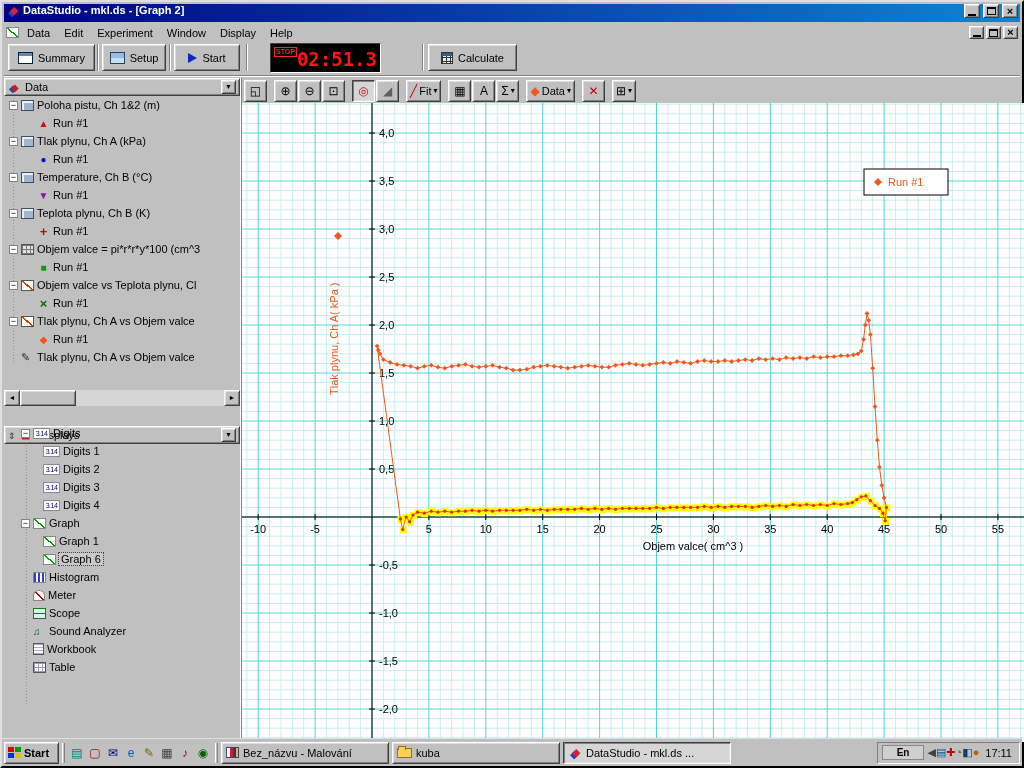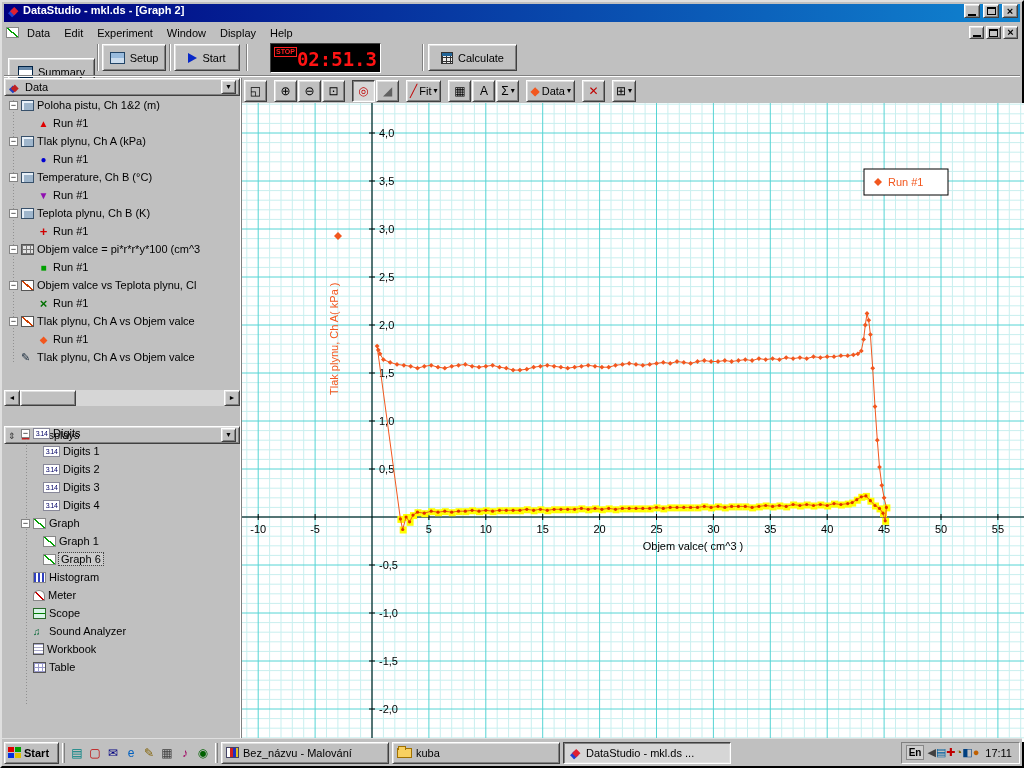--- a/index.html
+++ b/index.html
@@ -19,21 +19,21 @@
   .g-max{display:block;width:9px;height:8px;border:1px solid #000;border-top:2px solid #000}
   .g-x{font-weight:bold;font-size:11px;line-height:11px}
 
   .menubar{position:absolute;top:21px;left:2px;right:2px;height:19px;display:flex;align-items:center;gap:1px;padding:0 2px}
   #menu-items{display:flex}
   .menu-item{padding:2px 7px}
   .mdi-btns{margin-left:auto;display:flex;gap:2px}
 
   .toolbar-main{position:absolute;top:40px;left:2px;right:2px;height:33px}
   .btn{display:flex;align-items:center;justify-content:center;gap:5px;position:absolute;font-size:11px}
-  #btn-summary{left:4px;top:16px;width:87px;height:27px}
+  #btn-summary{left:4px;top:2px;width:87px;height:27px}
   #btn-setup{left:98px;top:2px;width:64px;height:27px}
   #btn-start{left:170px;top:2px;width:66px;height:27px}
   #btn-calculate{left:424px;top:2px;width:89px;height:27px}
   .vsep{position:absolute;top:2px;width:2px;height:27px;border-left:1px solid #808080;border-right:1px solid #fff}
   .hsep{position:absolute;left:2px;right:2px;top:73px;height:2px;border-top:1px solid #808080;border-bottom:1px solid #fff}
 
   #timer{position:absolute;left:266px;top:1px;width:111px;height:30px;background:#000;border:1px solid;border-color:#404040 #fff #fff #404040}
   #timer .stop{position:absolute;left:3px;top:3px;font-size:7px;font-weight:bold;color:#ff2020;border:1px solid #ff2020;line-height:8px;padding:0 1px}
   #timer .digits{position:absolute;right:3px;top:4px;font-family:"DejaVu Sans Mono",monospace;font-weight:bold;font-size:19px;color:#ff1414}
 
@@ -74,21 +74,21 @@
 
   #taskbar{position:absolute;left:0;right:0;bottom:0;height:28px;background:#c0c0c0;border-top:1px solid #dfdfdf;display:flex;align-items:center;gap:3px;padding:0 2px;z-index:5}
   .task-start{width:55px;height:22px;display:flex;align-items:center;gap:3px;padding:0 3px;font-weight:bold;flex:none}
   .handle{width:3px;height:20px;border-left:1px solid #fff;border-right:1px solid #808080;flex:none}
   #quick-launch{display:flex;align-items:center;flex:none}
   .ql{width:18px;text-align:center;font-size:12px}
   #task-buttons{display:flex;gap:3px;flex:none}
   .task{width:168px;height:22px;display:flex;align-items:center;gap:4px;padding:0 4px;white-space:nowrap;overflow:hidden}
   .tasklabel{overflow:hidden}
   #tray{margin-left:auto;height:22px;border:1px solid;border-color:#808080 #fff #fff #808080;display:flex;align-items:center;gap:3px;padding:0 4px}
-  .lang{font-size:10px;font-weight:bold;padding:0 2px;border:1px solid #888;background:#cfcfcf;height:15px;line-height:13px}
+  .lang{font-size:10px;font-weight:bold;padding:0 14px;border:1px solid #888;background:#cfcfcf;height:15px;line-height:13px}
   .trayicn{font-size:11px;width:15px;text-align:center}
   .clock{margin:0 3px}
 
   
   .ticn{display:inline-block;flex:none;vertical-align:middle}
   .datastudio-icon{width:14px;height:13px}
   .datastudio-icon::before{content:"◆";font-size:11px;line-height:13px;color:#e02030;text-shadow:-2px 2px 0 #2040d0;display:block;margin-left:4px}
   .graph-display-icon{width:13px;height:11px;border:1px solid #888;background:#fff;background-image:linear-gradient(to top right,transparent 45%,#00a000 45% 55%,transparent 55%)}
   .digits-icon{width:17px;height:11px;border:1px solid #889;background:#fff}
   .digits-icon::before{content:"3.14";display:block;font-size:7px;line-height:9px;color:#006;text-align:center;letter-spacing:-0.5px}

